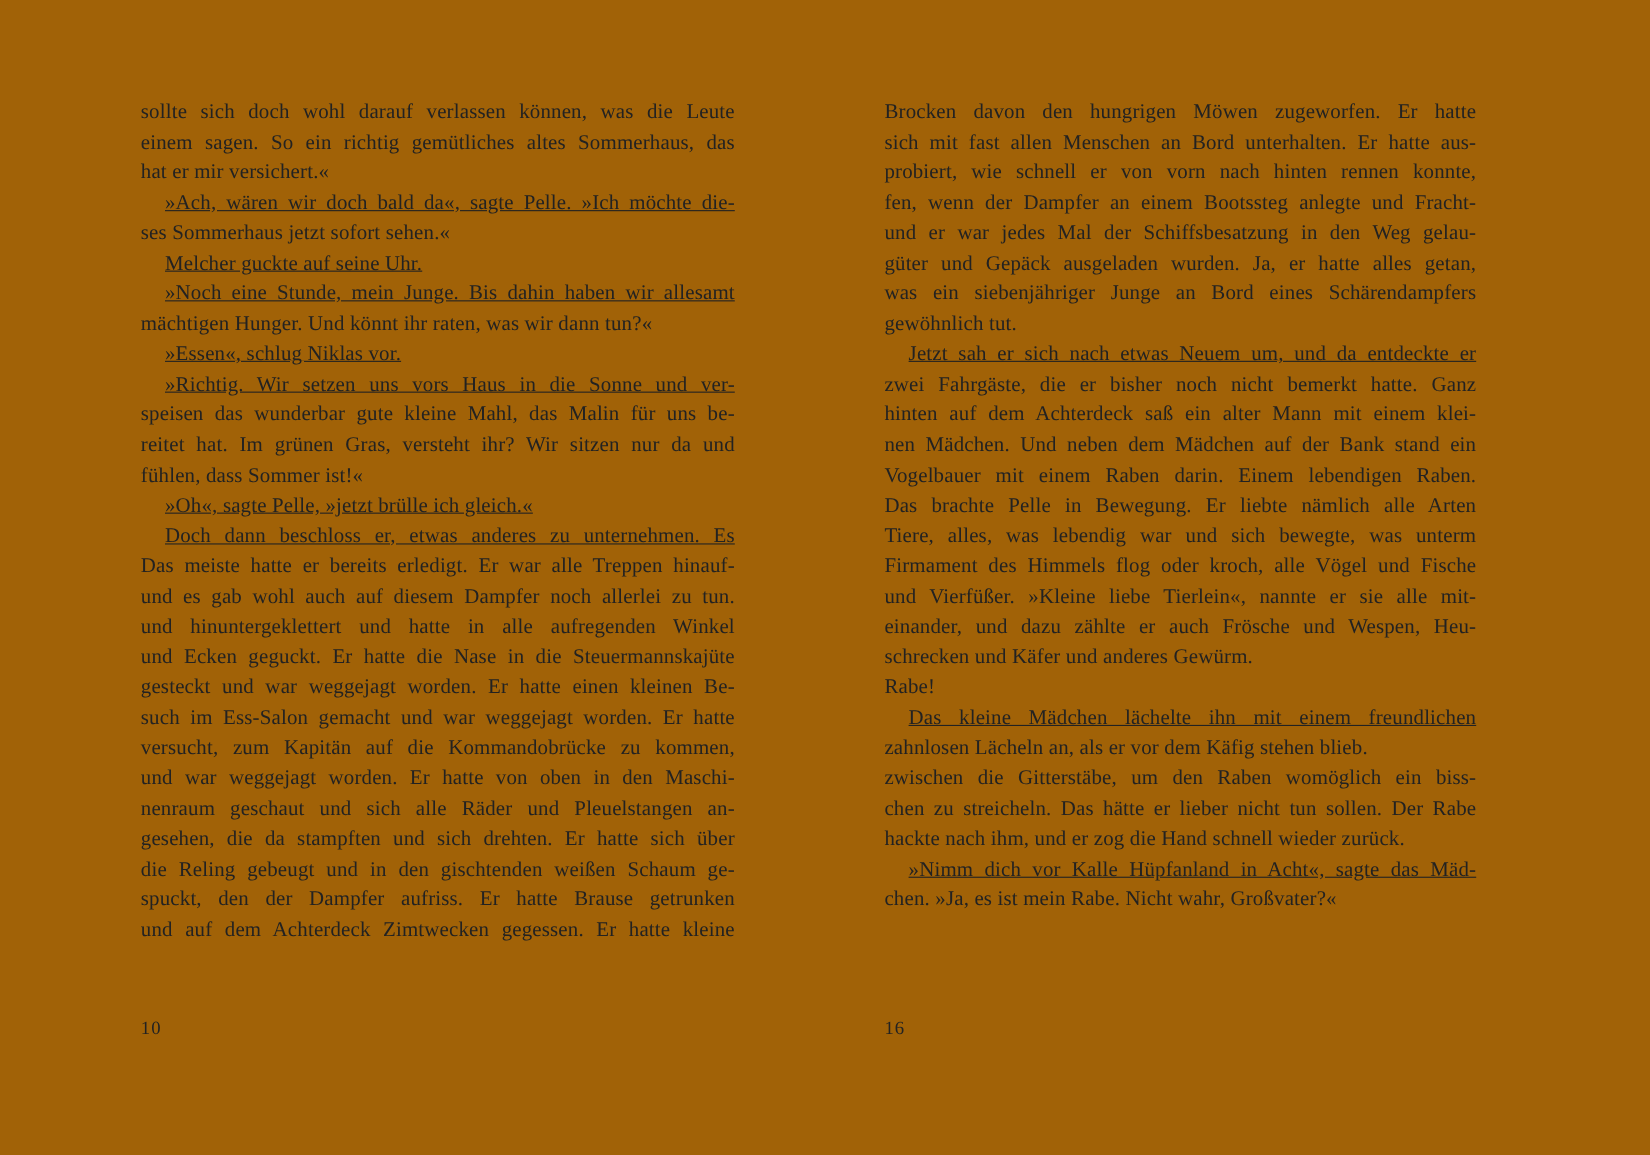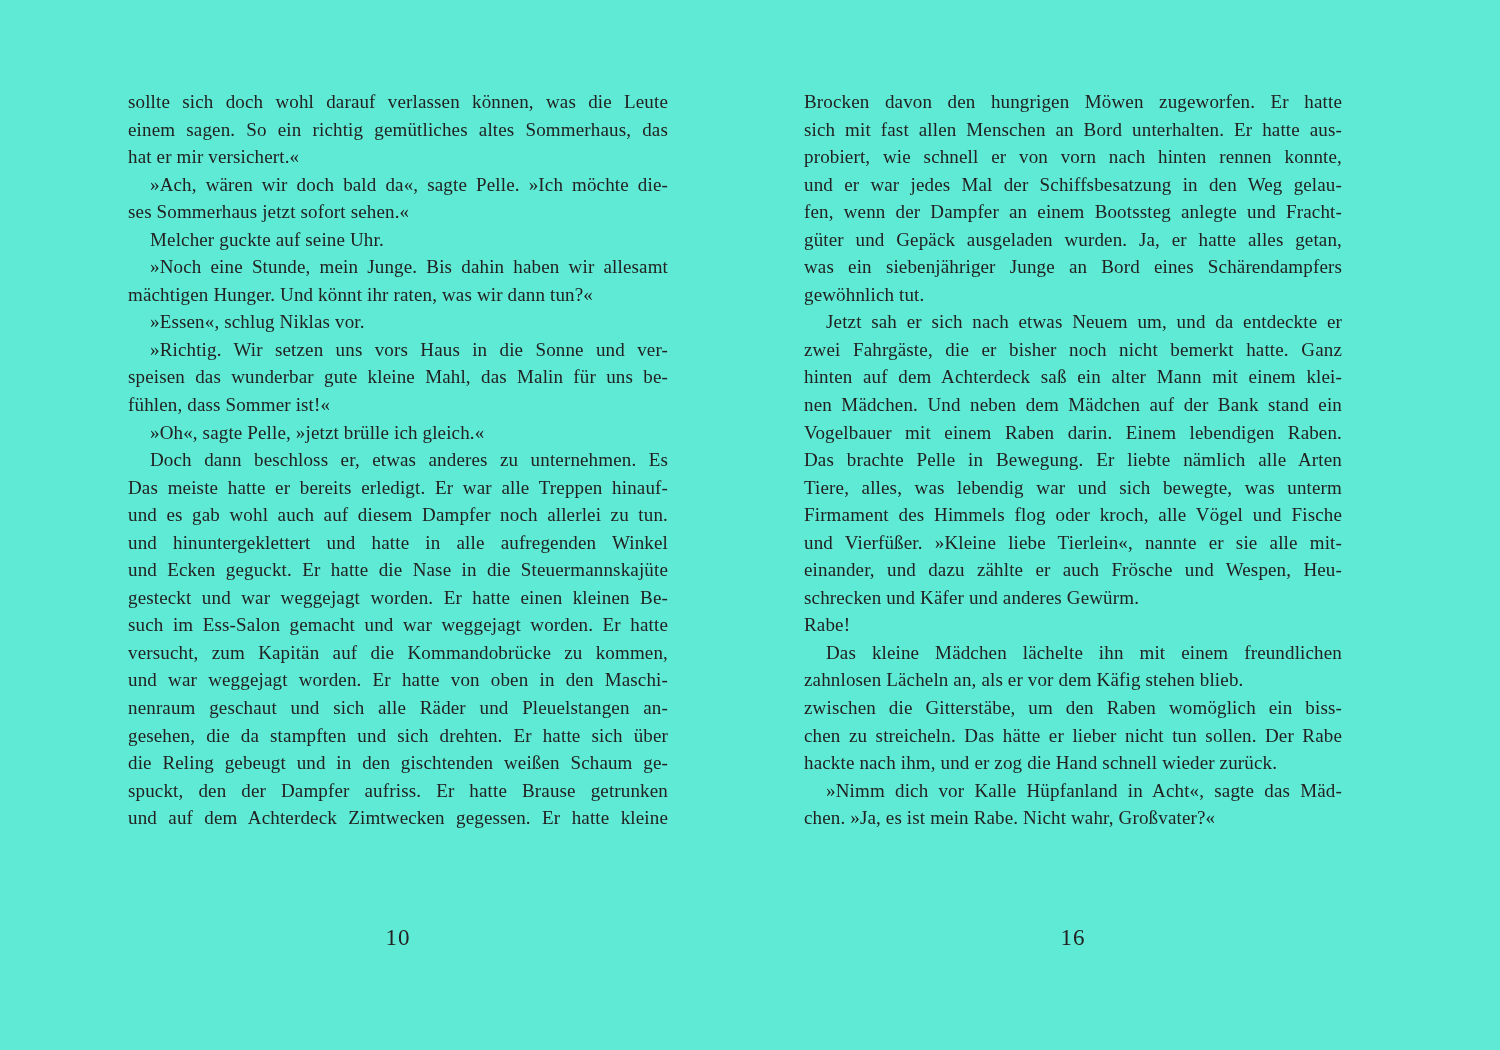--- a/index.html
+++ b/index.html
@@ -9,21 +9,21 @@
     height: 1050px;
     background: #ffffff;
     font-family: "Liberation Serif", serif;
     color: #222222;
     overflow: hidden;
   }
   .spread {
     position: relative;
     width: 1500px;
     height: 1050px;
-    background: #5eead4;
+    background: #a16207;
   }
   .page {
     position: absolute;
     top: 0;
     height: 1050px;
   }
   .page.left  { left: 128px; width: 540px; }
   .page.right { left: 804px; width: 538px; }
   .text-col {
     position: absolute;
@@ -39,28 +39,29 @@
     white-space: nowrap;
   }
   .line.just {
     white-space: normal;
     text-align: justify;
     text-align-last: justify;
     text-justify: inter-word;
   }
   .line.ind {
     text-indent: 22px;
+    text-decoration: underline;
   }
   .page-number {
     position: absolute;
     top: 925px;
     left: 0;
     width: 100%;
-    text-align: center;
-    font-size: 23px;
+    text-align: left;
+    font-size: 17px;
     letter-spacing: 1px;
     color: #222222;
   }
 </style>
 </head>
 <body>
 
 <div class="spread">
 
   <section class="page left">
@@ -69,20 +70,21 @@
         <div class="line just">einem sagen. So ein richtig gemütliches altes Sommerhaus, das</div>
         <div class="line">hat er mir versichert.«</div>
         <div class="line ind just">»Ach, wären wir doch bald da«, sagte Pelle. »Ich möchte die-</div>
         <div class="line">ses Sommerhaus jetzt sofort sehen.«</div>
         <div class="line ind">Melcher guckte auf seine Uhr.</div>
         <div class="line ind just">»Noch eine Stunde, mein Junge. Bis dahin haben wir allesamt</div>
         <div class="line">mächtigen Hunger. Und könnt ihr raten, was wir dann tun?«</div>
         <div class="line ind">»Essen«, schlug Niklas vor.</div>
         <div class="line ind just">»Richtig. Wir setzen uns vors Haus in die Sonne und ver-</div>
         <div class="line just">speisen das wunderbar gute kleine Mahl, das Malin für uns be-</div>
+        <div class="line just">reitet hat. Im grünen Gras, versteht ihr? Wir sitzen nur da und</div>
         <div class="line">fühlen, dass Sommer ist!«</div>
         <div class="line ind">»Oh«, sagte Pelle, »jetzt brülle ich gleich.«</div>
         <div class="line ind just">Doch dann beschloss er, etwas anderes zu unternehmen. Es</div>
         <div class="line just">Das meiste hatte er bereits erledigt. Er war alle Treppen hinauf-</div>
         <div class="line just">und es gab wohl auch auf diesem Dampfer noch allerlei zu tun.</div>
         <div class="line just">und hinuntergeklettert und hatte in alle aufregenden Winkel</div>
         <div class="line just">und Ecken geguckt. Er hatte die Nase in die Steuermannskajüte</div>
         <div class="line just">gesteckt und war weggejagt worden. Er hatte einen kleinen Be-</div>
         <div class="line just">such im Ess-Salon gemacht und war weggejagt worden. Er hatte</div>
         <div class="line just">versucht, zum Kapitän auf die Kommandobrücke zu kommen,</div>
@@ -94,22 +96,22 @@
         <div class="line just">und auf dem Achterdeck Zimtwecken gegessen. Er hatte kleine</div>
       </div>
     <div class="page-number">10</div>
   </section>
 
   <section class="page right">
     <div class="text-col">
         <div class="line just">Brocken davon den hungrigen Möwen zugeworfen. Er hatte</div>
         <div class="line just">sich mit fast allen Menschen an Bord unterhalten. Er hatte aus-</div>
         <div class="line just">probiert, wie schnell er von vorn nach hinten rennen konnte,</div>
+        <div class="line just">fen, wenn der Dampfer an einem Bootssteg anlegte und Fracht-</div>
         <div class="line just">und er war jedes Mal der Schiffsbesatzung in den Weg gelau-</div>
-        <div class="line just">fen, wenn der Dampfer an einem Bootssteg anlegte und Fracht-</div>
         <div class="line just">güter und Gepäck ausgeladen wurden. Ja, er hatte alles getan,</div>
         <div class="line just">was ein siebenjähriger Junge an Bord eines Schärendampfers</div>
         <div class="line">gewöhnlich tut.</div>
         <div class="line ind just">Jetzt sah er sich nach etwas Neuem um, und da entdeckte er</div>
         <div class="line just">zwei Fahrgäste, die er bisher noch nicht bemerkt hatte. Ganz</div>
         <div class="line just">hinten auf dem Achterdeck saß ein alter Mann mit einem klei-</div>
         <div class="line just">nen Mädchen. Und neben dem Mädchen auf der Bank stand ein</div>
         <div class="line just">Vogelbauer mit einem Raben darin. Einem lebendigen Raben.</div>
         <div class="line just">Das brachte Pelle in Bewegung. Er liebte nämlich alle Arten</div>
         <div class="line just">Tiere, alles, was lebendig war und sich bewegte, was unterm</div>

